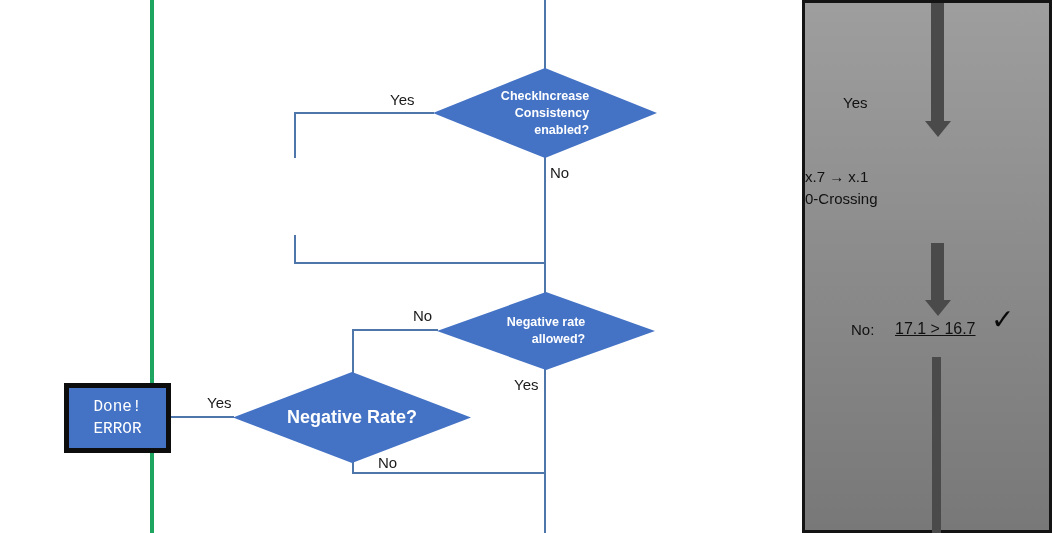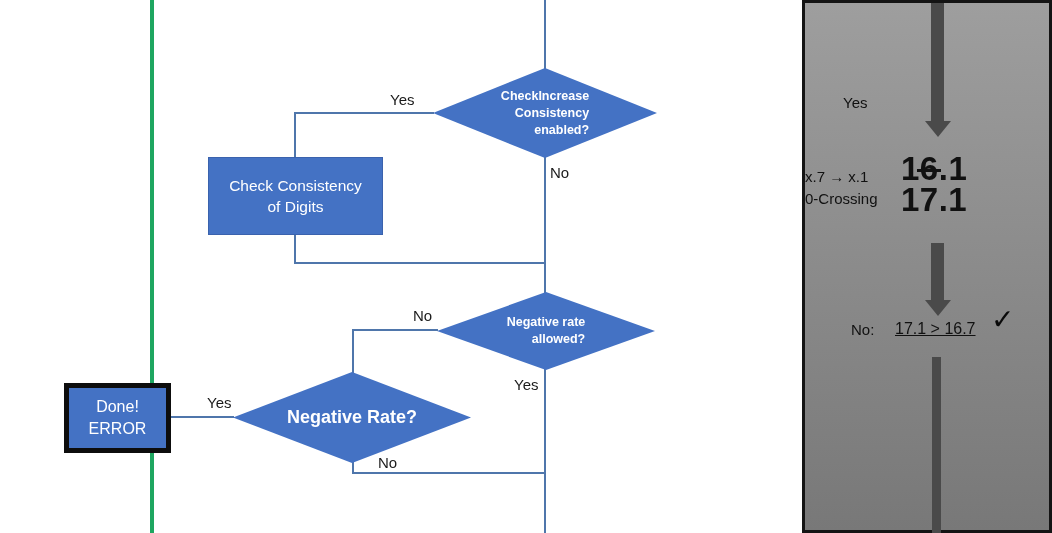--- a/index.html
+++ b/index.html
@@ -83,39 +83,33 @@
   <div class="hline" style="left:352px;top:472px;width:193px;"></div>
 
   <div class="diamond" style="left:433px;top:68px;width:224px;height:90px;">
     <div class="dlines">
       <div>CheckIncrease</div>
       <div>Consistency</div>
       <div>enabled?</div>
     </div>
   </div>
 
-  <div class="process" style="left:208px;top:157px;width:175px;height:78px;">
-    <div>
-      <div>Check Consistency</div>
-      <div>of Digits</div>
-    </div>
-  </div>
 
   <div class="diamond" style="left:437px;top:292px;width:218px;height:78px;">
     <div class="dlines">
       <div>Negative rate</div>
       <div>allowed?</div>
     </div>
   </div>
 
   <div class="diamond" style="left:233px;top:372px;width:238px;height:91px;">
     <div class="dlines" style="font-size:18px;">Negative Rate?</div>
   </div>
 
-  <div class="terminator" style="left:64px;top:383px;width:107px;height:70px;">
+  <div class="terminator" style="left:64px;top:383px;width:107px;height:70px;font-family:Liberation Mono, monospace;">
     <div>
       <div>Done!</div>
       <div>ERROR</div>
     </div>
   </div>
 
   <div class="edge-label" style="left:390px;top:91px;">Yes</div>
   <div class="edge-label" style="left:550px;top:164px;">No</div>
   <div class="edge-label" style="left:413px;top:307px;">No</div>
   <div class="edge-label" style="left:514px;top:376px;">Yes</div>
@@ -127,24 +121,20 @@
     <div class="arrow-shaft" style="left:126px;top:0;width:13px;height:118px;"></div>
     <div class="arrow-head" style="left:120px;top:118px;"></div>
 
     <div class="panel-yes" style="left:38px;top:91px;">Yes</div>
 
     <div class="note-block">
       <div>x.7 → x.1</div>
       <div>0-Crossing</div>
     </div>
 
-    <div class="big-nums">
-      <div><span>1</span><span class="struck">6</span><span>.1</span></div>
-      <div>17.1</div>
-    </div>
 
     <div class="arrow-shaft" style="left:126px;top:240px;width:13px;height:57px;"></div>
     <div class="arrow-head" style="left:120px;top:297px;"></div>
 
     <div class="result-no">No:</div>
     <div class="result-cmp">17.1 &gt; 16.7</div>
     <div class="result-check">✓</div>
 
     <div class="arrow-shaft" style="left:127px;top:354px;width:9px;height:176px;"></div>
 

